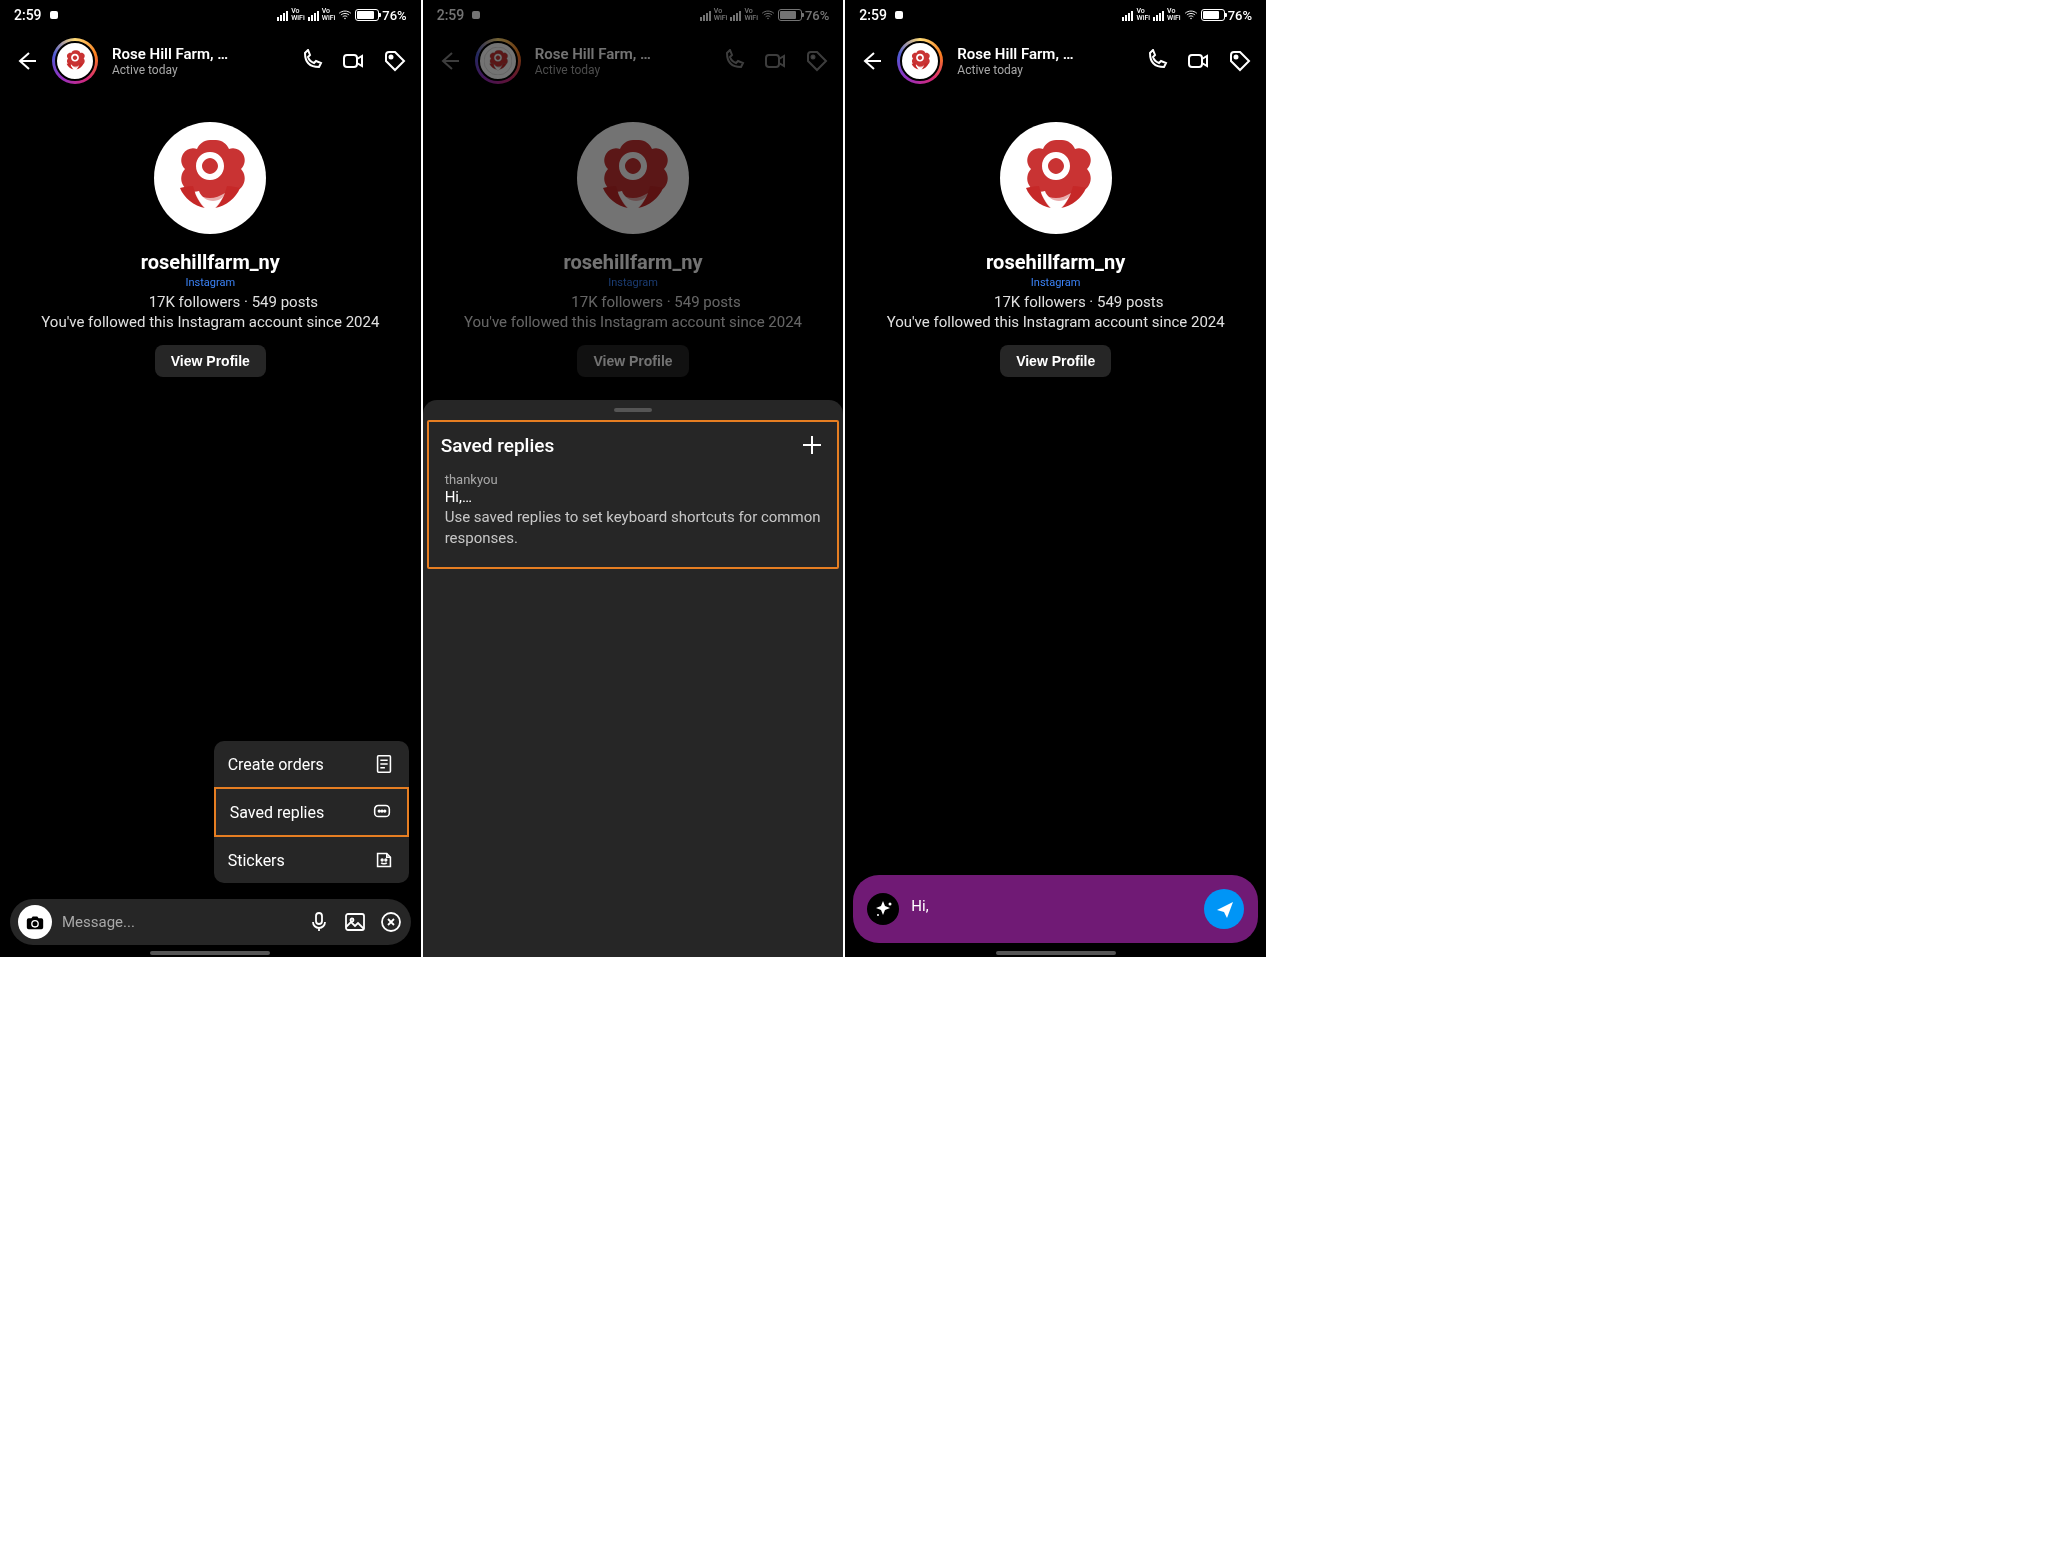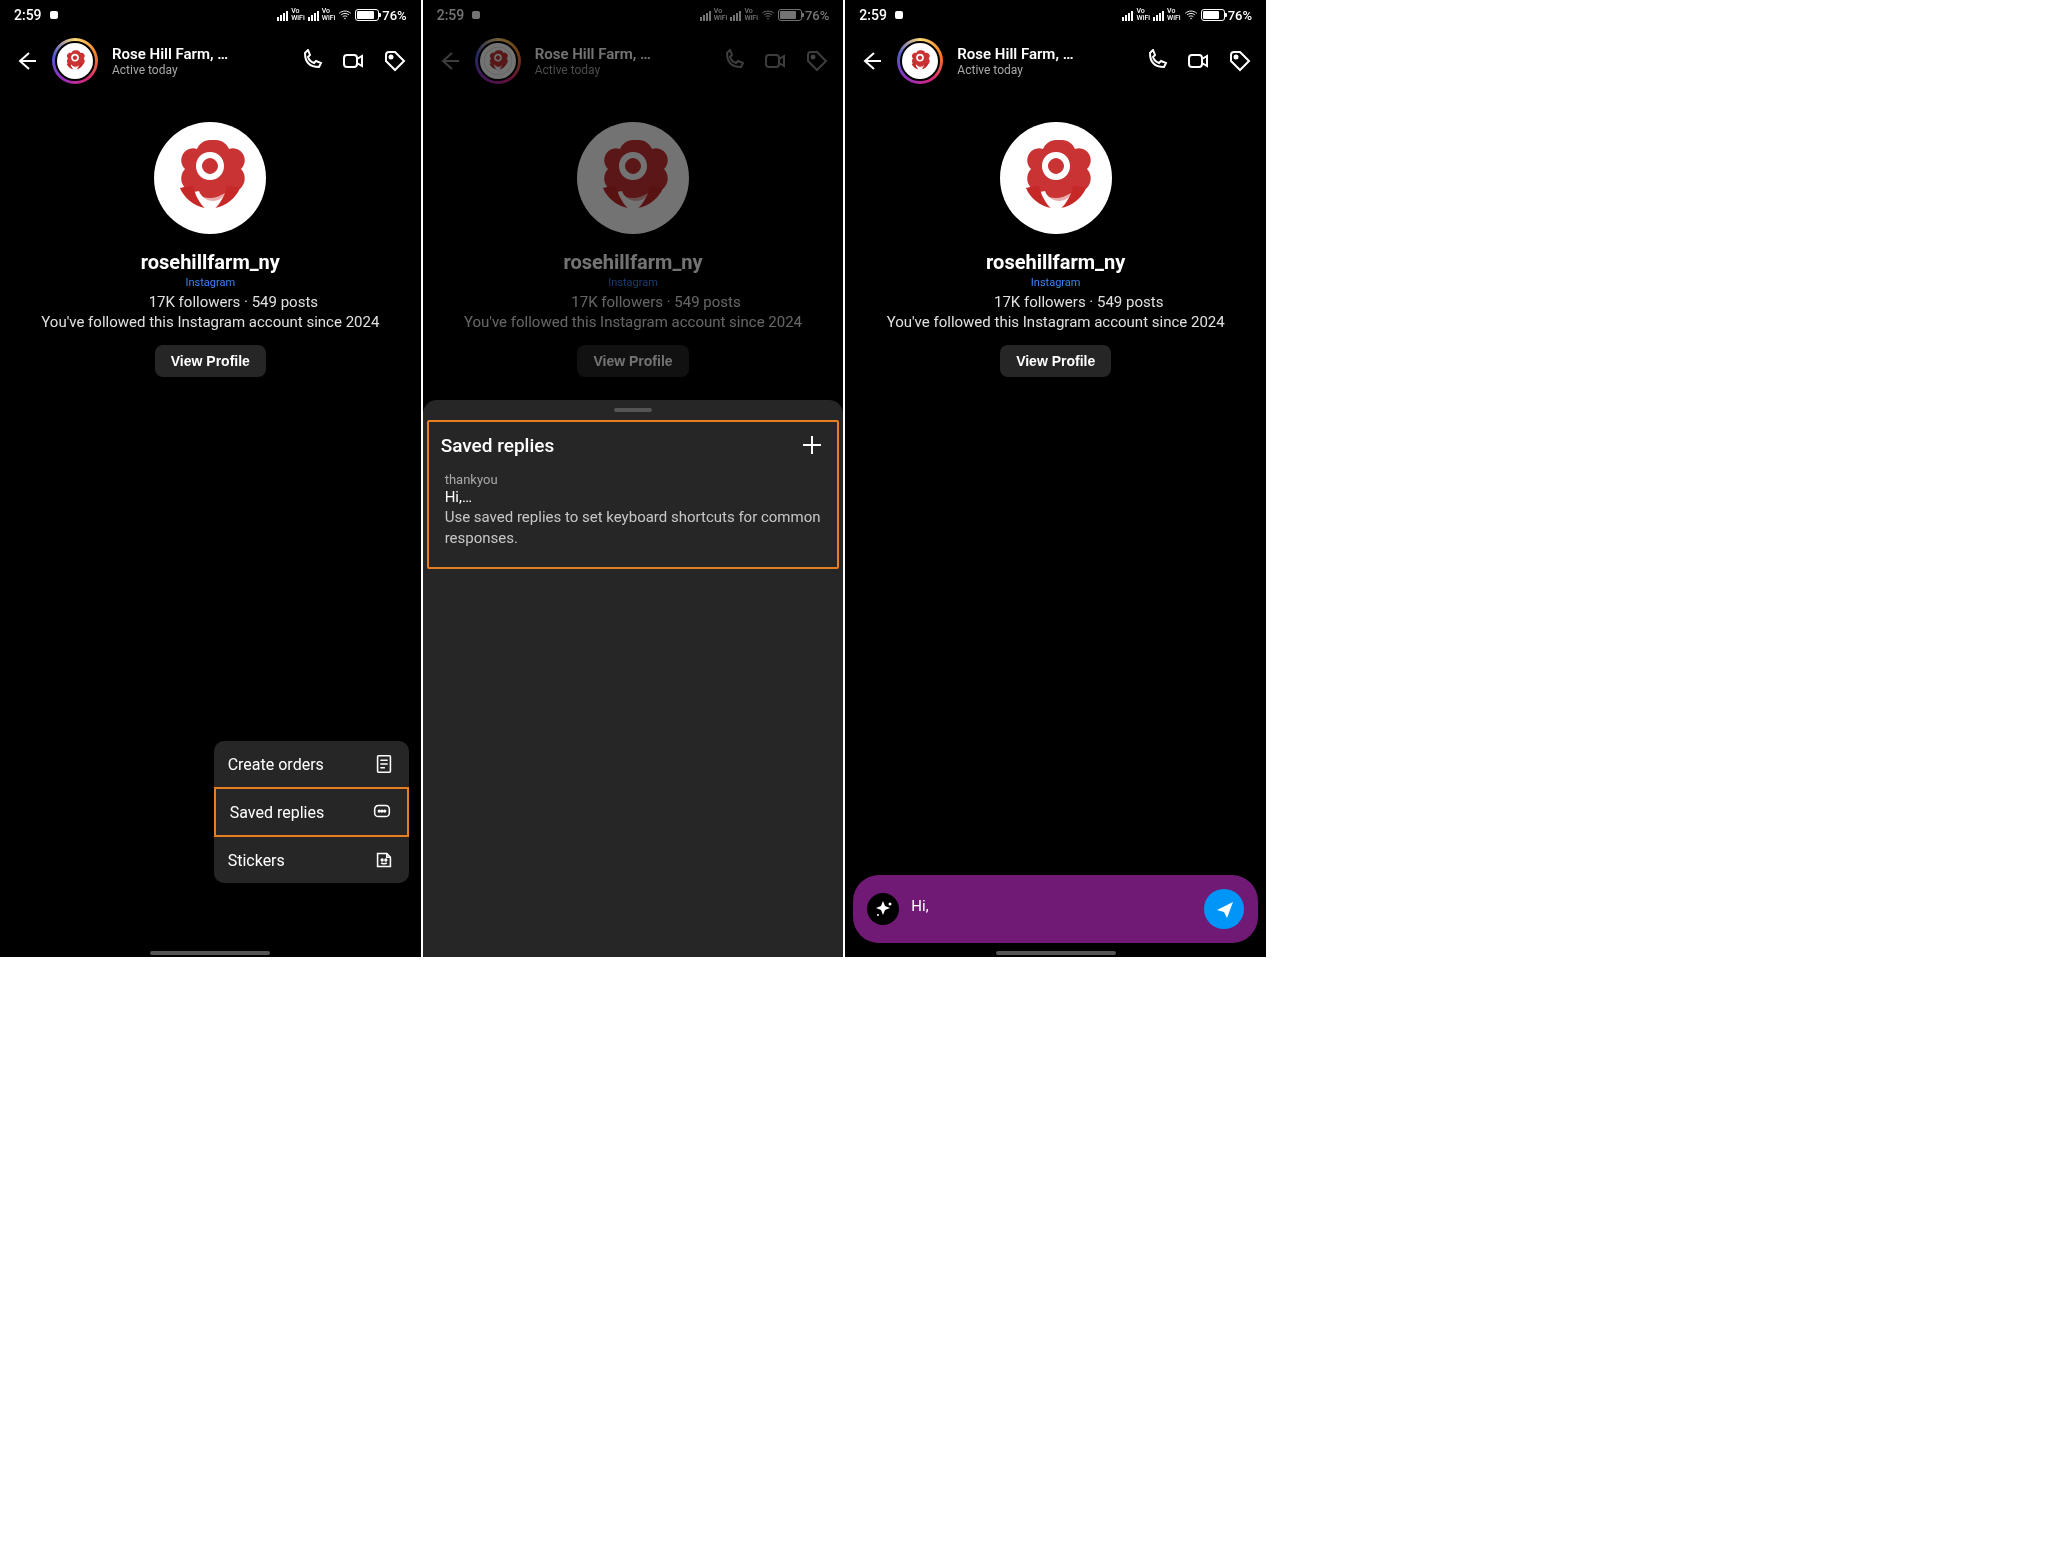--- a/index.html
+++ b/index.html
@@ -311,20 +311,39 @@
         </svg>
     </div>
     <div class="popup-item">
       <span>Stickers</span>
       <svg viewBox="0 0 24 24">
           <use href="#sticker-ic"></use>
         </svg>
     </div>
   </div>
 
+  <div class="msg-bar">
+    <div class="cam-btn">
+      <svg viewBox="0 0 22 22">
+          <use href="#camera-ic"></use>
+        </svg>
+    </div>
+    <div class="msg-input">Message...</div>
+    <div class="msg-icons">
+      <svg viewBox="0 0 24 24">
+          <use href="#mic-ic"></use>
+        </svg>
+      <svg viewBox="0 0 24 24">
+          <use href="#image-ic"></use>
+        </svg>
+      <svg viewBox="0 0 24 24">
+          <use href="#close-circ"></use>
+        </svg>
+    </div>
+  </div>
   <div class="home-ind"></div>
 </div>
 
 <div class="phone dimmed">
   <div class="status-bar">
     <div class="status-left">
       <span>2:59</span>
       <span class="sb-dot"></span>
     </div>
     <div class="status-right">

